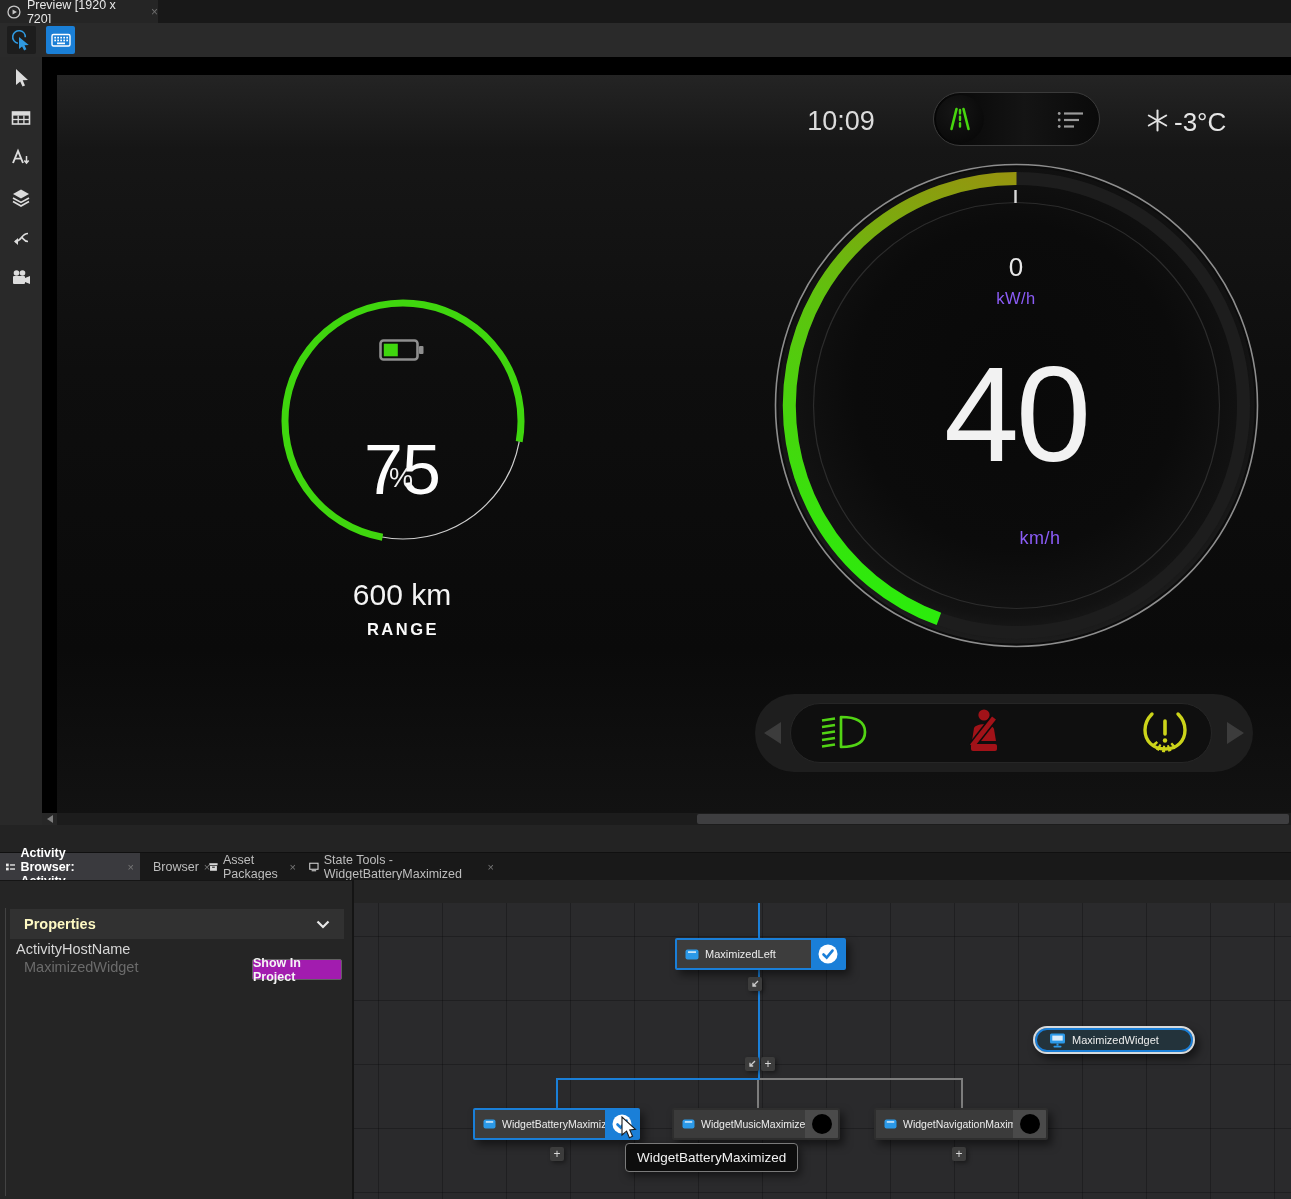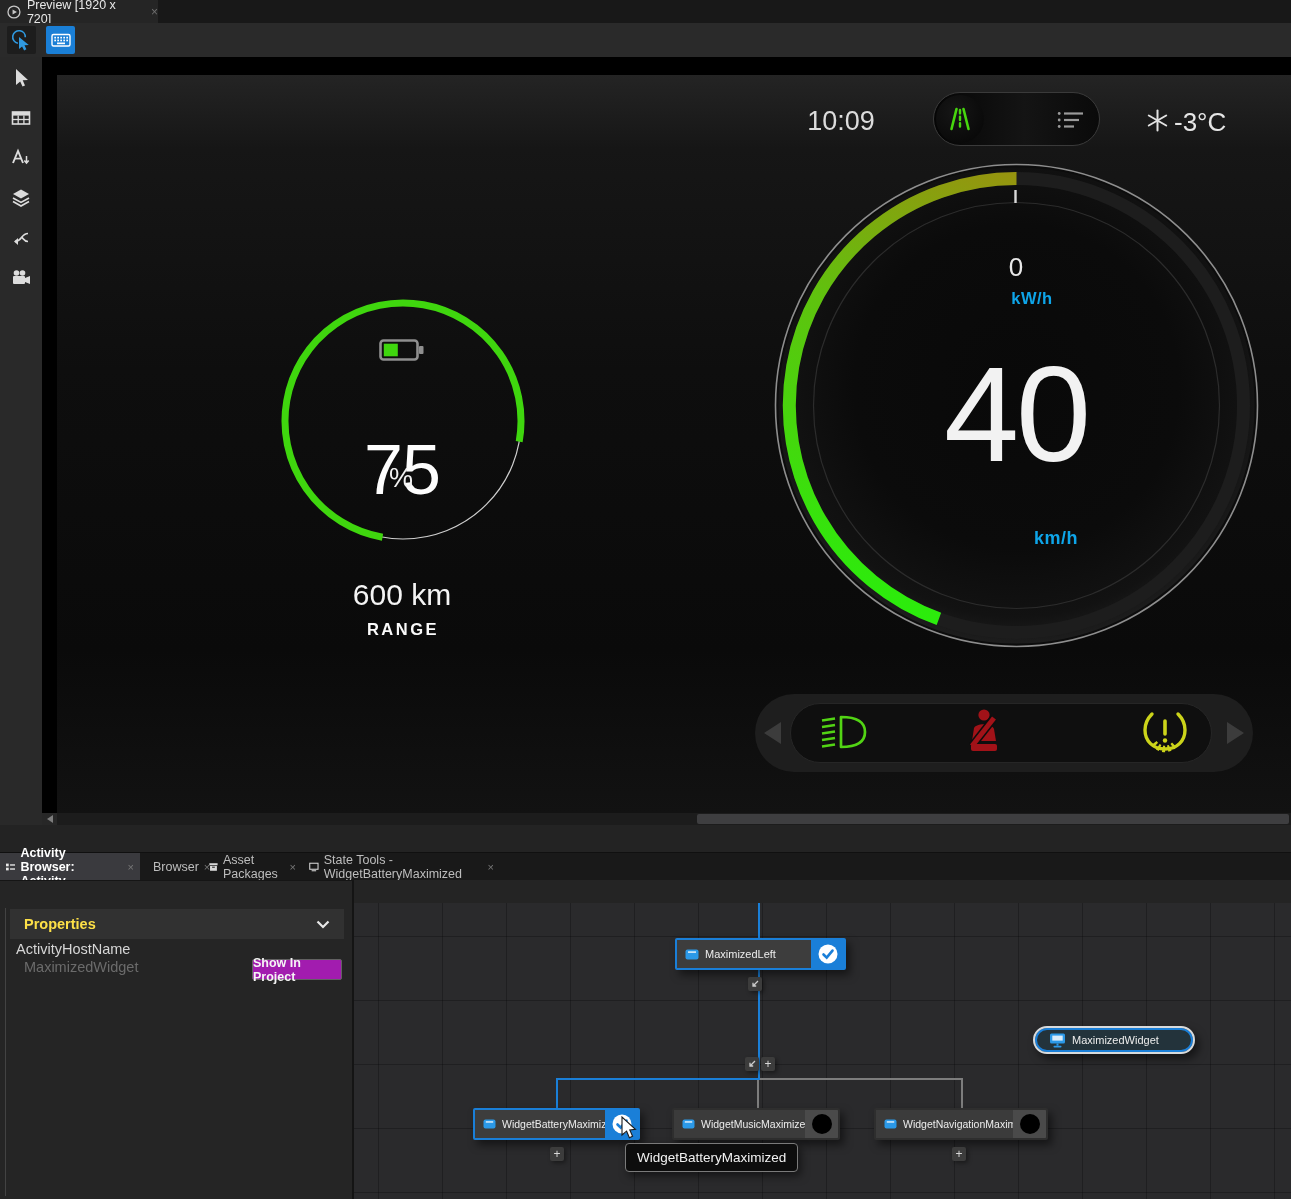--- a/index.html
+++ b/index.html
@@ -23,42 +23,42 @@
   .time{color:#dcdcdc;font-size:27px;font-weight:300;}
   .temp{color:#e6e6e6;font-size:26px;font-weight:300;}
   .toggle{left:933px;top:92px;width:167px;height:54px;border-radius:27px;border:1px solid #3a3a3a;
           background:linear-gradient(90deg,#050505 0%,#141414 55%,#0a0a0a 100%);box-sizing:border-box;}
   .knob{position:absolute;left:2px;top:2px;width:48px;height:48px;border-radius:50%;background:radial-gradient(circle at 40% 35%,#161616,#050505);display:flex;align-items:center;justify-content:center;}
   .bigpct{color:#fdfdfd;font-size:70px;font-weight:300;letter-spacing:-1px;}
   .pctsign{color:#f2f2f2;font-size:27px;font-weight:300;}
   .rangev{color:#f4f4f4;font-size:30px;font-weight:400;}
   .rangel{color:#fafafa;font-size:16.5px;font-weight:bold;letter-spacing:2.5px;}
   .pwr{color:#e8e8e8;font-size:26px;font-weight:300;}
-  .unit{color:#0ea5e9;font-size:16.5px;font-weight:700;letter-spacing:.5px;margin-left:16px;}
+  .unit{color:#8b5cf6;font-size:16.5px;font-weight:400;letter-spacing:.5px;}
   .speed{color:#f2f2f2;font-size:135px;font-weight:200;letter-spacing:-3px;}
   .iconbar{left:755px;top:694px;width:498px;height:78px;border-radius:39px;background:#1e1e1e;}
   .iconbar-in{position:absolute;left:35px;top:9px;width:422px;height:60px;border-radius:30px;background:#0f0f0f;border:1px solid #262626;box-sizing:border-box;}
   .tri-l{width:0;height:0;border-top:11px solid transparent;border-bottom:11px solid transparent;border-right:17px solid #3c3c3c;}
   .tri-r{width:0;height:0;border-top:11px solid transparent;border-bottom:11px solid transparent;border-left:17px solid #3c3c3c;}
   
   .hscroll{left:42px;top:813px;width:1249px;height:12px;background:#1c1c1c;}
   .hthumb{position:absolute;left:655px;top:1px;width:592px;height:10px;background:#3e3e40;border-radius:2px;}
   .sbtn{position:absolute;left:0;top:0;width:15px;height:12px;background:#272727;display:flex;align-items:center;justify-content:center;}
   .midstrip{left:0;top:825px;width:1291px;height:27px;background:#232323;}
   
   .btabrow{left:0;top:852px;width:1291px;height:28px;background:#191919;border-top:1px solid #101010;box-sizing:border-box;}
   .btab{position:absolute;top:0;height:28px;display:flex;align-items:center;gap:5px;padding:0 6px;box-sizing:border-box;}
   .btab .lbl{font-size:12.5px;color:#bdbdbd;}
   .btab.active{background:#3a3a3e;}
   .btab.active .lbl{color:#ffffff;font-weight:bold;}
   .btab .x{color:#787878;font-size:11px;}
   
   .bpane{left:0;top:880px;width:1291px;height:319px;background:#252525;border-top:1px solid #151515;box-sizing:border-box;}
   .phead{position:absolute;left:10px;width:334px;background:#313131;display:flex;align-items:center;justify-content:space-between;padding:0 14px;box-sizing:border-box;}
-  .phead .t{color:#fde047;font-size:14.5px;font-weight:bold;}
+  .phead .t{color:#fef9c3;font-size:14.5px;font-weight:bold;}
   .sbtn2{position:absolute;background:#a21caf;border:1px solid #626262;border-radius:2px;color:#f5f5f5;font-size:12.5px;font-weight:bold;display:flex;align-items:center;justify-content:center;box-sizing:border-box;}
   
   .graph{position:absolute;left:354px;top:880px;width:937px;height:319px;background:#242424;overflow:hidden;}
   .grid{position:absolute;left:0;top:23px;width:937px;height:296px;background-color:#2a2a2c;
         background-image:repeating-linear-gradient(to right, rgba(0,0,0,.25) 0 1px, transparent 1px 64px),
                          repeating-linear-gradient(to bottom, rgba(0,0,0,.25) 0 1px, transparent 1px 64px);
         background-position:24px 33px;}
   .gnode{position:absolute;display:flex;align-items:center;background:#3d3d3d;border:2px solid #1a7fd8;border-radius:2px;box-sizing:border-box;box-shadow:4px 5px 8px rgba(0,0,0,.5);}
   .gnode.plain{border-color:#2e2e2e;background:#3b3b3b;}
   .nlabel{font-size:11px;color:#ececec;margin-left:6px;flex:1;white-space:nowrap;overflow:hidden;}

